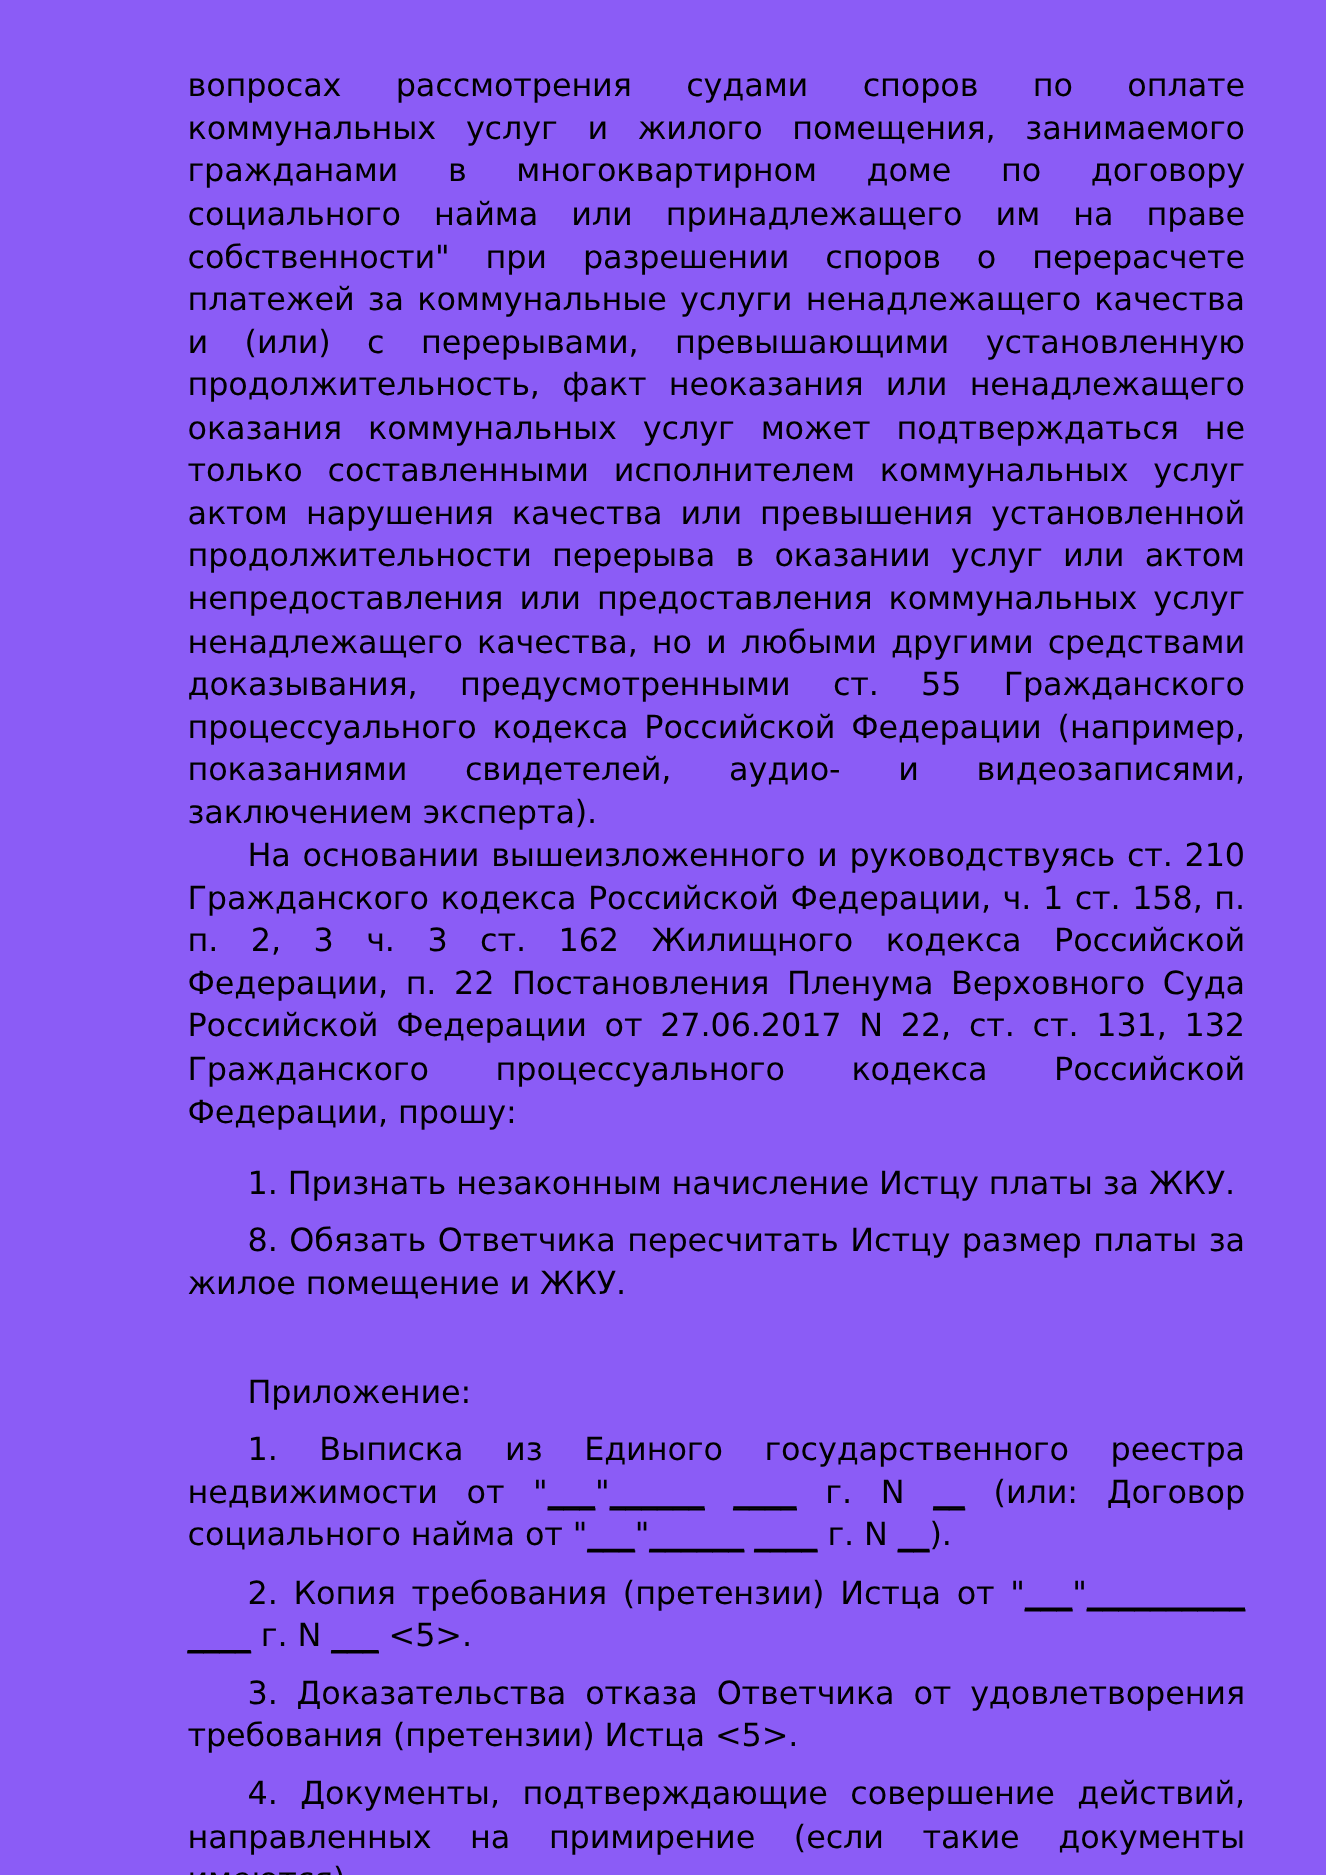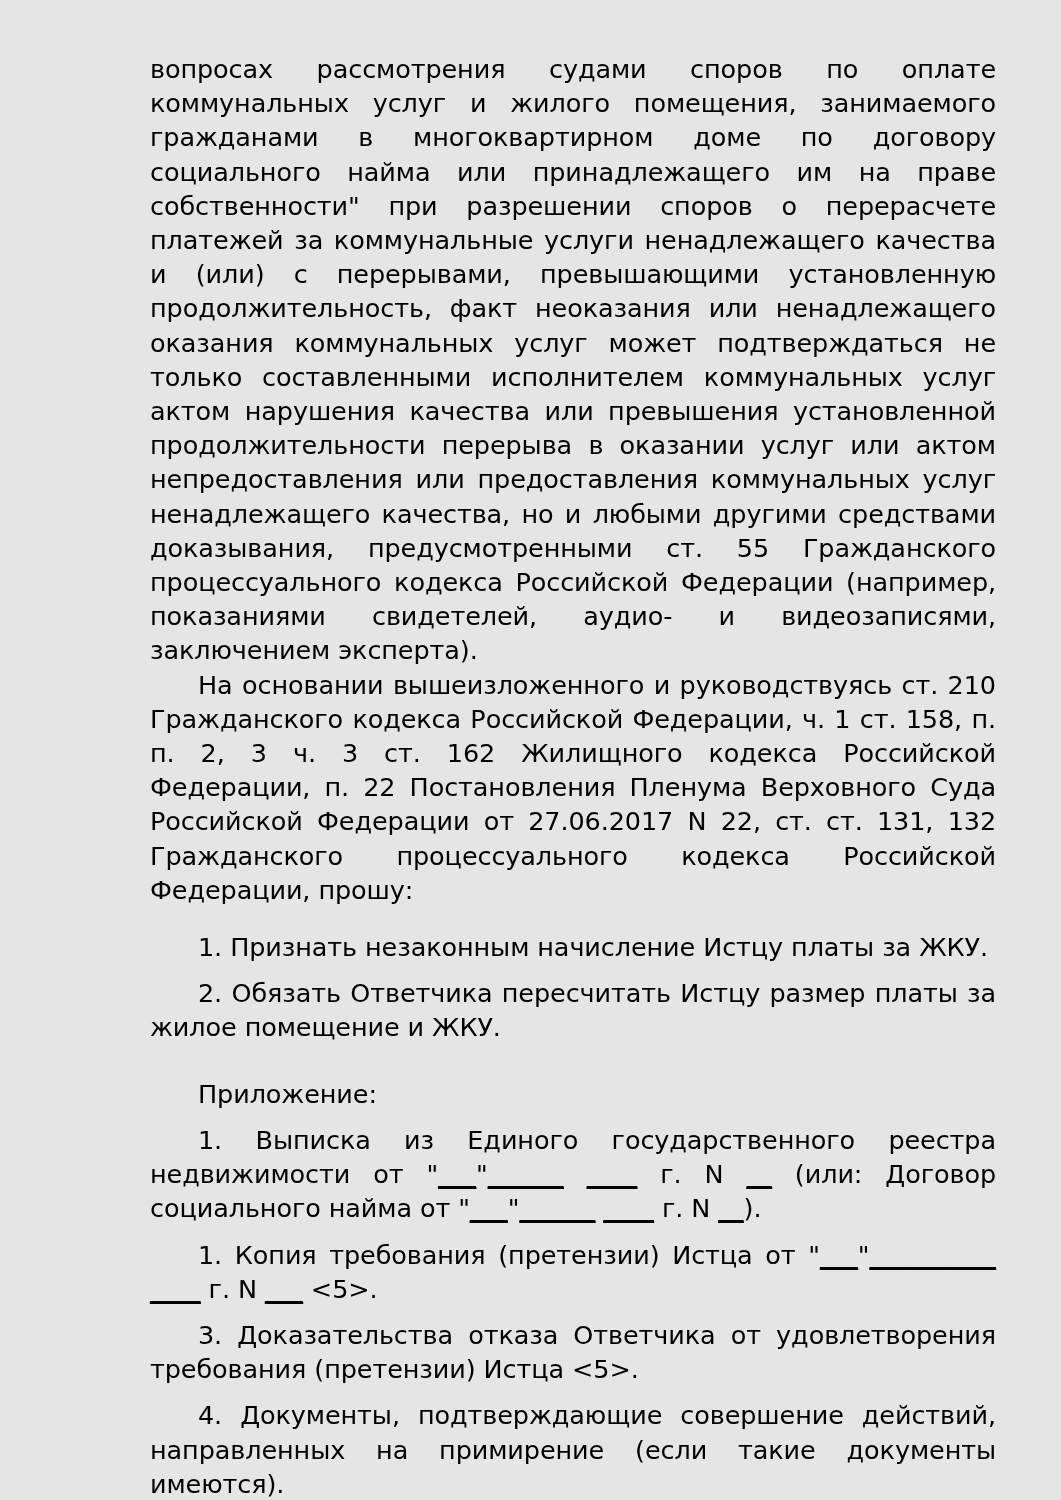--- a/index.html
+++ b/index.html
@@ -13,21 +13,21 @@
     height: 1500px;
     font-family: "DejaVu Sans", "Liberation Sans", sans-serif;
     color: #000000;
     overflow: hidden;
   }
 
   .page {
     position: relative;
     width: 1061px;
     height: 1500px;
-    background: #e5e5e5;
+    background: #8b5cf6;
     box-sizing: border-box;
   }
 
   .doc-body {
     position: absolute;
     left: 150px;
     top: 52px;
     width: 846px;
   }
 
@@ -50,21 +50,21 @@
 
   
   .para.indent {
     text-indent: 48px;
   }
 
   
   .gap-sm { }
   .gap-md { margin-top: 12px; }
   .gap-lg { margin-top: 23px; }
-  .gap-xl { margin-top: 32px; }
+  .gap-xl { margin-top: 52px; }
 
   
   .para.plain-left {
     text-align: left;
     text-indent: 48px;
   }
 
   
   .para.single {
     text-align: left;
@@ -83,26 +83,26 @@
 
 <div class="page">
   <div class="doc-body">
 
     <p class="para cont">вопросах рассмотрения судами споров по оплате коммунальных услуг и жилого помещения, занимаемого гражданами в многоквартирном доме по договору социального найма или принадлежащего им на праве собственности" при разрешении споров о перерасчете платежей за коммунальные услуги ненадлежащего качества и (или) с перерывами, превышающими установленную продолжительность, факт неоказания или ненадлежащего оказания коммунальных услуг может подтверждаться не только составленными исполнителем коммунальных услуг актом нарушения качества или превышения установленной продолжительности перерыва в оказании услуг или актом непредоставления или предоставления коммунальных услуг ненадлежащего качества, но и любыми другими средствами доказывания, предусмотренными ст. 55 Гражданского процессуального кодекса Российской Федерации (например, показаниями свидетелей, аудио- и видеозаписями, заключением эксперта).</p>
 
     <p class="para indent gap-sm">На основании вышеизложенного и руководствуясь ст. 210 Гражданского кодекса Российской Федерации, ч. 1 ст. 158, п. п. 2, 3 ч. 3 ст. 162 Жилищного кодекса Российской Федерации, п. 22 Постановления Пленума Верховного Суда Российской Федерации от 27.06.2017 N 22, ст. ст. 131, 132 Гражданского процессуального кодекса Российской Федерации, прошу:</p>
 
     <p class="para single gap-lg">1. Признать незаконным начисление Истцу платы за ЖКУ.</p>
 
-    <p class="para indent gap-md">2. Обязать Ответчика пересчитать Истцу размер платы за жилое помещение и ЖКУ.</p>
+    <p class="para indent gap-md">8. Обязать Ответчика пересчитать Истцу размер платы за жилое помещение и ЖКУ.</p>
 
     <p class="para plain-left gap-xl">Приложение:</p>
 
     <p class="para indent gap-md"><span>1. Выписка из Единого государственного реестра недвижимости от "</span><span class="blank">___</span><span>"</span><span class="blank">______</span><span> </span><span class="blank">____</span><span> г. N </span><span class="blank">__</span><span> (или: Договор социального найма от "</span><span class="blank">___</span><span>"</span><span class="blank">______</span><span> </span><span class="blank">____</span><span> г. N </span><span class="blank">__</span><span>).</span></p>
 
-    <p class="para indent gap-md"><span>1. Копия требования (претензии) Истца от "</span><span class="blank">___</span><span>"</span><span class="blank">__________</span><span> </span><span class="blank">____</span><span> г. N </span><span class="blank">___</span><span> &lt;5&gt;.</span></p>
+    <p class="para indent gap-md"><span>2. Копия требования (претензии) Истца от "</span><span class="blank">___</span><span>"</span><span class="blank">__________</span><span> </span><span class="blank">____</span><span> г. N </span><span class="blank">___</span><span> &lt;5&gt;.</span></p>
 
     <p class="para indent gap-md">3. Доказательства отказа Ответчика от удовлетворения требования (претензии) Истца &lt;5&gt;.</p>
 
     <p class="para indent gap-md">4. Документы, подтверждающие совершение действий, направленных на примирение (если такие документы имеются).</p>
 
   </div>
 </div>
 
 </body></html>

